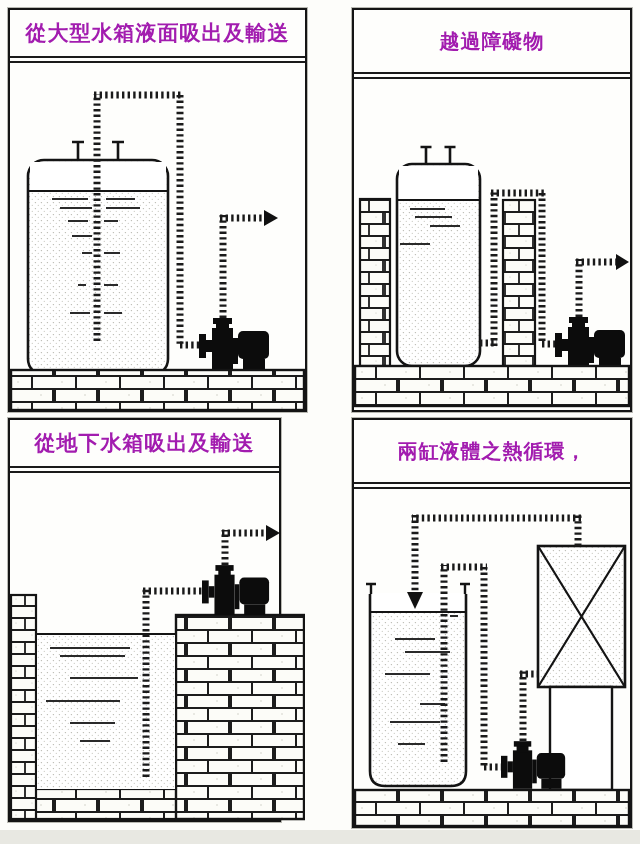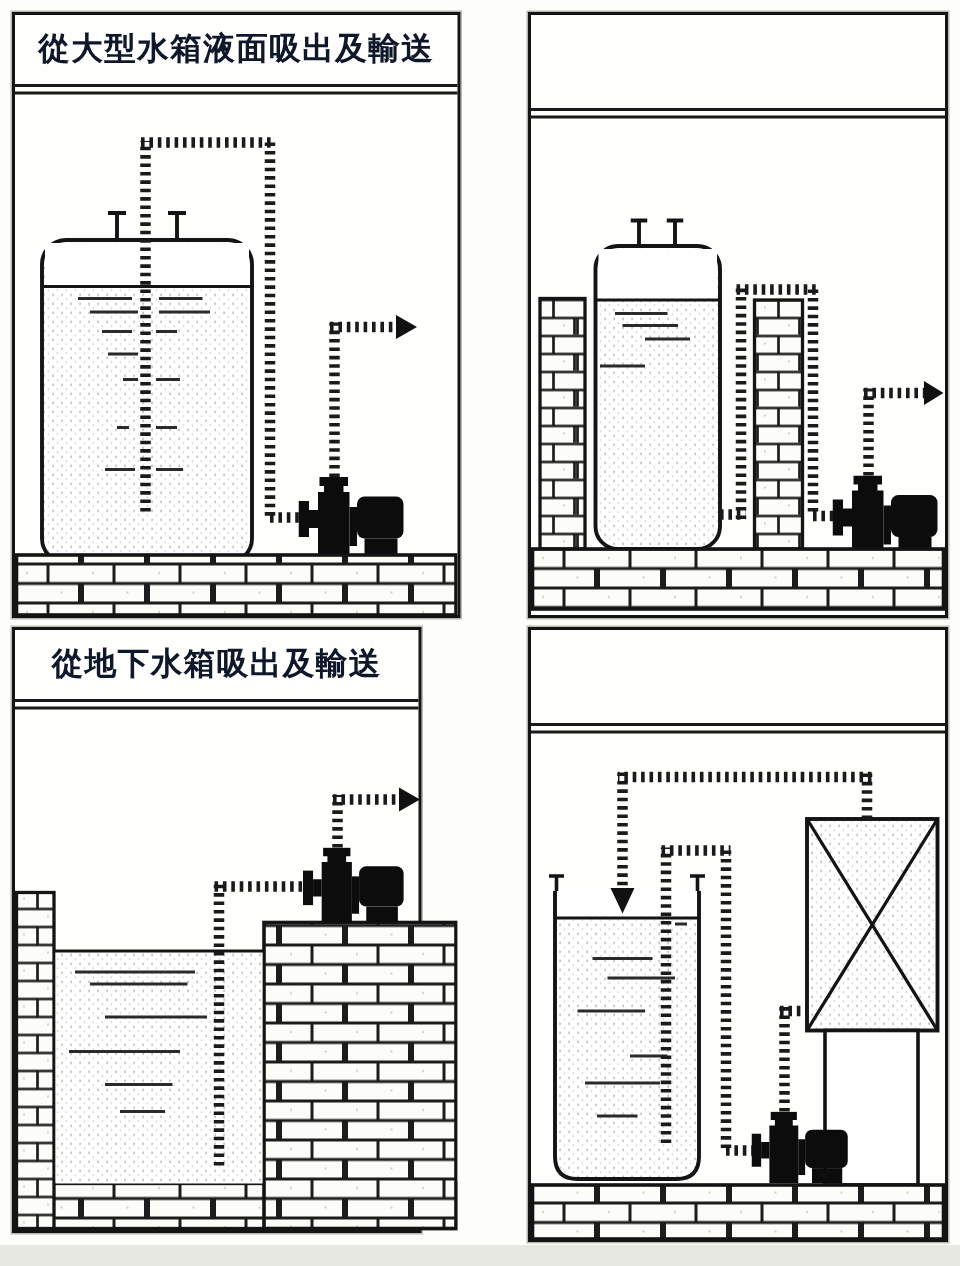--- a/index.html
+++ b/index.html
@@ -9,21 +9,21 @@
     font-family:"Liberation Sans","DejaVu Sans",sans-serif;
   }
   .panel{
     position:absolute;box-sizing:border-box;
     background:#fefefc;
     border:2px solid #141414;
     box-shadow:0 0 0 1px #b9b9b2;
   }
   .panel-title{
     display:flex;flex-direction:column;align-items:center;justify-content:center;
-    text-align:center;font-weight:bold;color:#0f172a;
+    text-align:center;font-weight:bold;color:#a21caf;
     font-size:21px;line-height:1.35;letter-spacing:1px;
   }
   .h1line{height:46px;}
   .h2line{height:62px;font-size:20px;}
   .sep{height:3px;border-top:2px solid #1a1a1a;border-bottom:2px solid #1a1a1a;}
   svg{display:block;}
   .scan-strip{
     position:absolute;left:0;bottom:0;width:640px;height:14px;
     background:#e8e8e2;
   }
@@ -96,20 +96,21 @@
     <polygon points="254,147 254,163 268,155" fill="#111"></polygon>
 
     <use href="#pump" x="189" y="255" width="72" height="52"></use>
 
     <rect x="1" y="307" width="293" height="40" fill="url(#brickF)" stroke="#141414" stroke-width="2.4"></rect>
   </svg>
 </div>
 
 <div class="panel" style="left:352px;top:8px;width:280px;height:404px;">
   <div class="panel-title h2line">
+    <div>越過障礙物</div>
   </div>
   <div class="sep"></div>
   <svg width="276" height="333" viewBox="0 0 276 333">
 
     <rect x="6" y="120" width="30" height="167" fill="url(#brickW)" stroke="#141414" stroke-width="2.2"></rect>
 
     <rect x="43" y="85" width="83" height="202" rx="15" fill="url(#stip)" stroke="#141414" stroke-width="2.6"></rect>
     <rect x="45" y="87" width="79" height="32" fill="#ffffff"></rect>
     <line x1="44" y1="121" x2="125" y2="121" stroke="#141414" stroke-width="2"></line>
     <path d="M72 85V68 M66.5 68H77.5 M96 85V68 M90.5 68H101.5" stroke="#141414" stroke-width="2.6" fill="none"></path>
@@ -165,20 +166,21 @@
       <line x1="215" y1="92" x2="215" y2="57"></line>
       <line x1="212" y1="60" x2="256" y2="60"></line>
     </g>
     <polygon points="256,52 256,68 270,60" fill="#111"></polygon>
     <use href="#pump" x="192" y="92" width="69" height="50"></use>
   </svg>
 </div>
 
 <div class="panel" style="left:352px;top:418px;width:280px;height:410px;">
   <div class="panel-title h2line">
+    <div>兩缸液體之熱循環，</div>
   </div>
   <div class="sep"></div>
   <svg width="276" height="339" viewBox="0 0 276 339">
 
     <path d="M16 105 V282 Q16 297 31 297 H97 Q112 297 112 282 V105" fill="url(#stip)" stroke="#141414" stroke-width="2.6"></path>
     <rect x="18" y="104" width="92" height="18" fill="#ffffff"></rect>
     <line x1="16" y1="123" x2="112" y2="123" stroke="#141414" stroke-width="2"></line>
     <path d="M17 105V95 M12 95H22 M111 105V95 M106 95H116" stroke="#141414" stroke-width="2.4" fill="none"></path>
     <g stroke="#2a2a2a" stroke-width="2">
       <path d="M41 150H81 M51 163H96 M31 185H76 M66 215H91 M36 233H86 M44 255H71 M96 127H104"></path>

